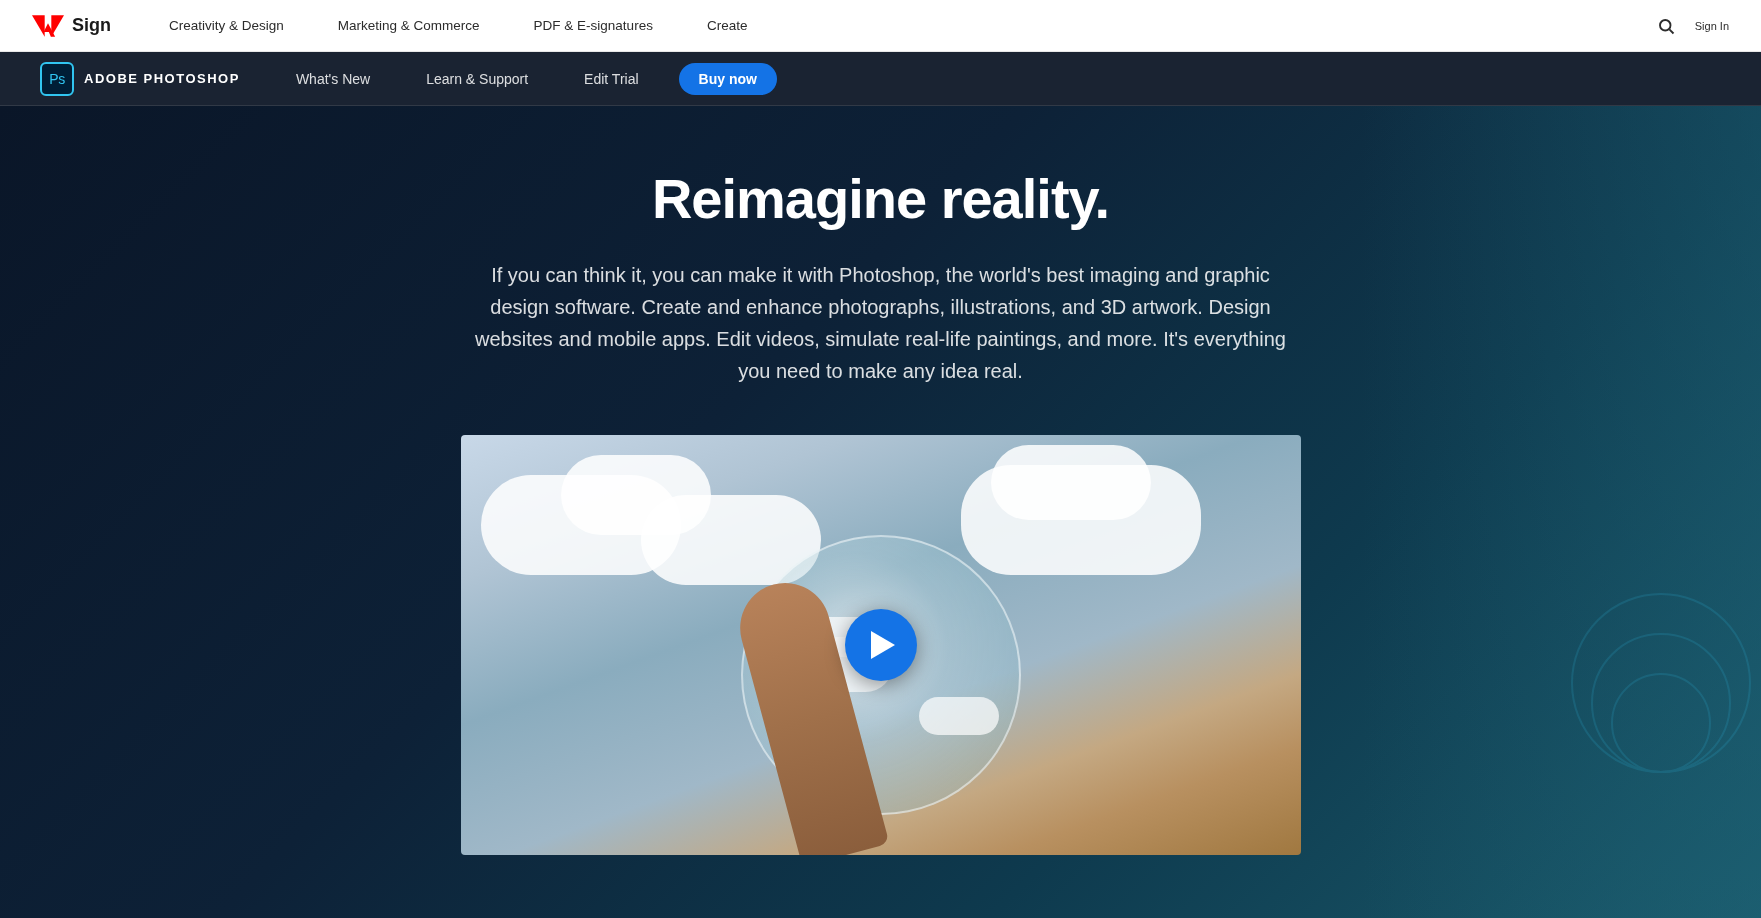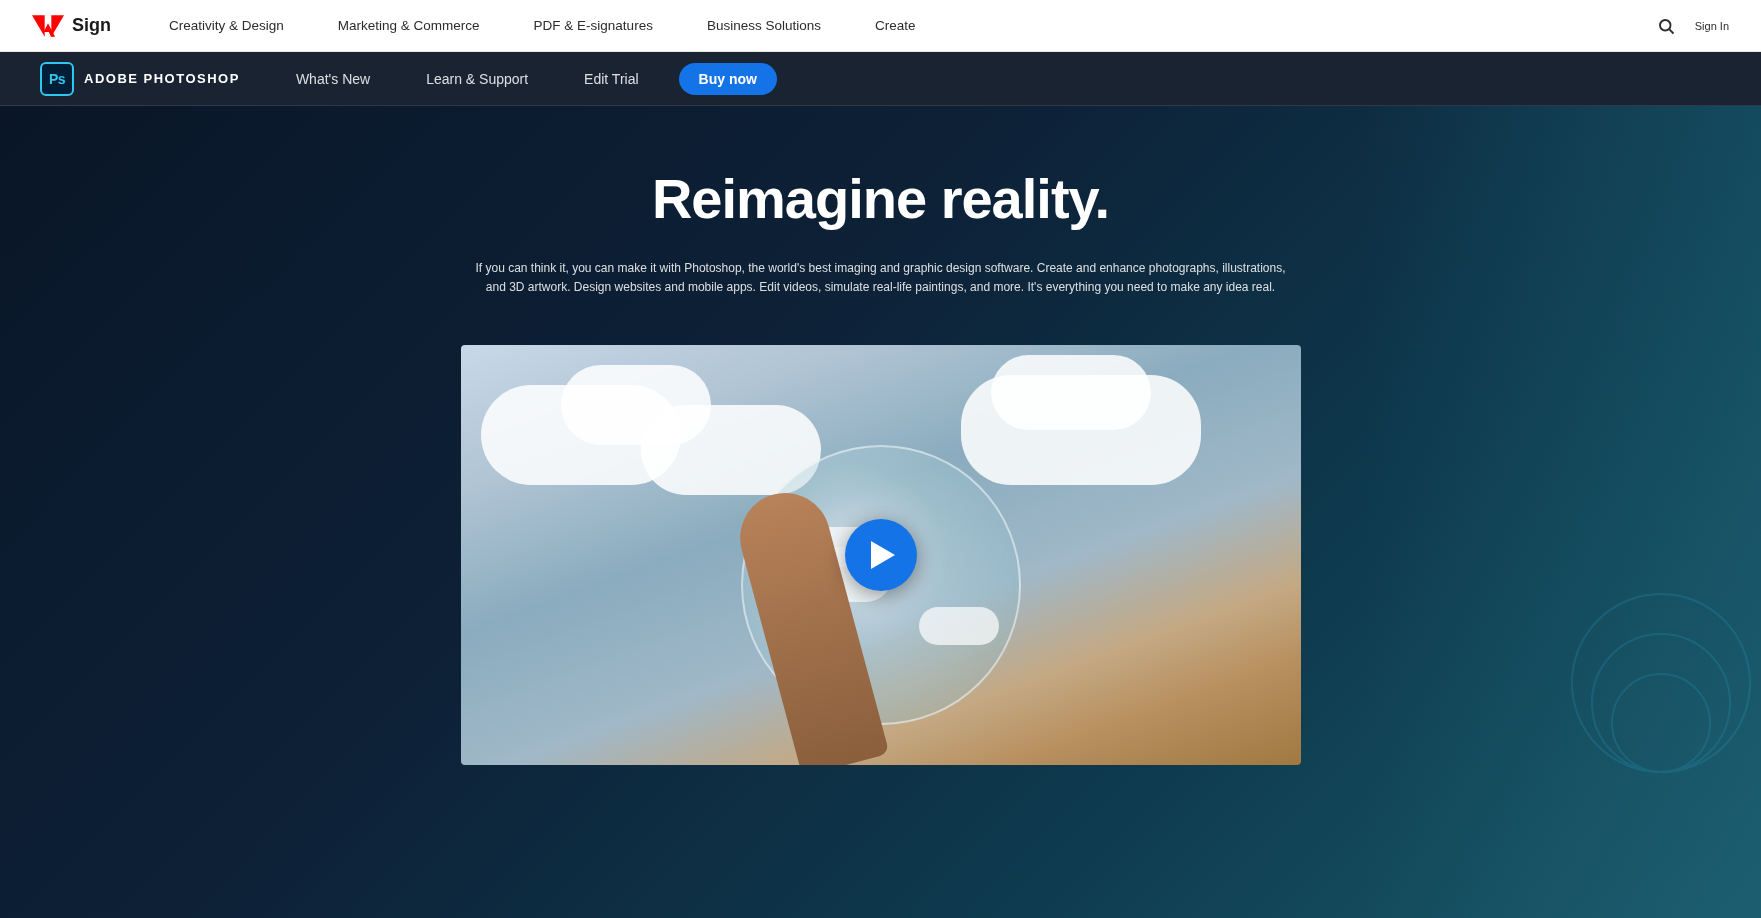--- a/index.html
+++ b/index.html
@@ -90,21 +90,21 @@
     .ps-icon {
       width: 34px;
       height: 34px;
       background: #001e36;
       border: 2px solid #31c5f0;
       border-radius: 6px;
       display: flex;
       align-items: center;
       justify-content: center;
       font-size: 14px;
-      font-weight: 700;
+      font-weight: 400;
       color: #31c5f0;
       letter-spacing: -0.5px;
     }
     .product-name {
       font-size: 13px;
       font-weight: 700;
       color: #fff;
       letter-spacing: 1.5px;
       text-transform: uppercase;
     }
@@ -158,21 +158,21 @@
     }
     .hero-title {
       font-size: 56px;
       font-weight: 900;
       color: #fff;
       text-align: center;
       margin-bottom: 28px;
       letter-spacing: -1px;
     }
     .hero-description {
-      font-size: 12px;
+      font-size: 20px;
       color: rgba(255,255,255,0.85);
       text-align: center;
       max-width: 820px;
       line-height: 1.6;
       margin-bottom: 48px;
     }
     .video-container {
       width: 840px;
       height: 420px;
       border-radius: 4px;
@@ -302,21 +302,20 @@
       <path d="M17.8 0H0L17.8 30V0Z" fill="#FF0000"></path>
       <path d="M22.5 11L32.5 30H26.5L23.7 23.5H16.3L22.5 11Z" fill="#FF0000"></path>
     </svg>
     <span class="adobe-wordmark">Sign</span>
   </a>
 
   <div class="top-nav-links">
     <a class="top-nav-link" href="#">Creativity &amp; Design</a>
     <a class="top-nav-link" href="#">Marketing &amp; Commerce</a>
     <a class="top-nav-link" href="#">PDF &amp; E-signatures</a>
-    <a class="top-nav-link" href="#">Business Solutions</a>
     <a class="top-nav-link" href="#">Create</a>
   </div>
 
   <div class="top-nav-right">
     <button class="search-icon-btn" aria-label="Search">
       <svg width="18" height="18" viewBox="0 0 24 24" fill="none" stroke="#2c2c2c" stroke-width="2.5">
         <circle cx="11" cy="11" r="7"></circle>
         <line x1="16.5" y1="16.5" x2="22" y2="22"></line>
       </svg>
     </button>

